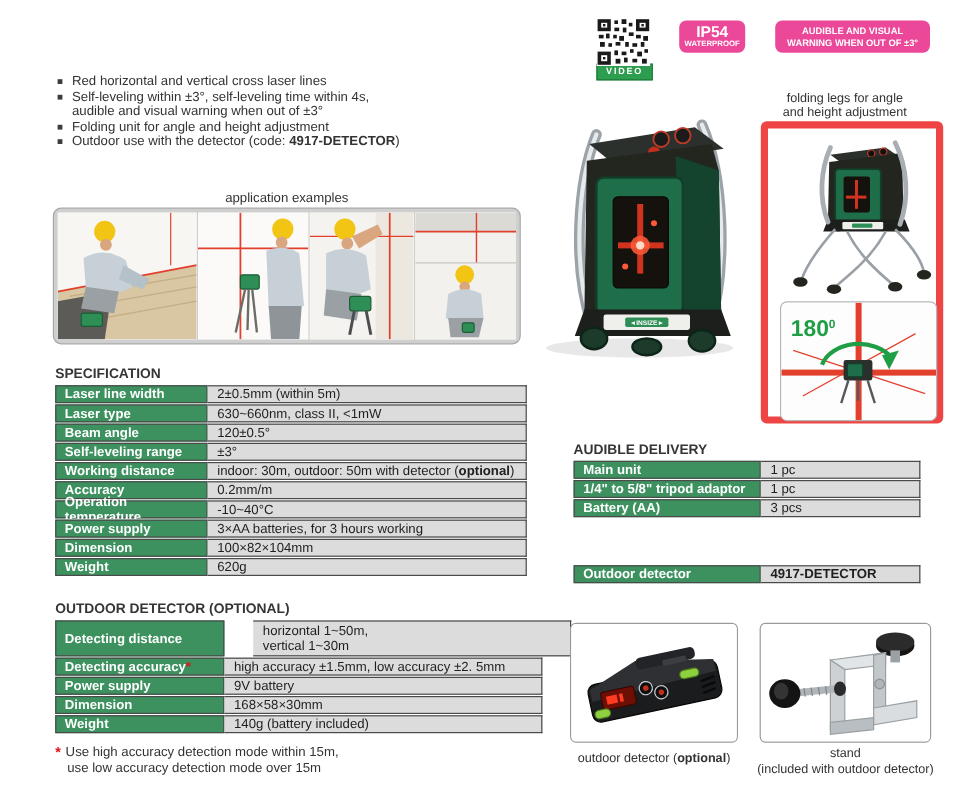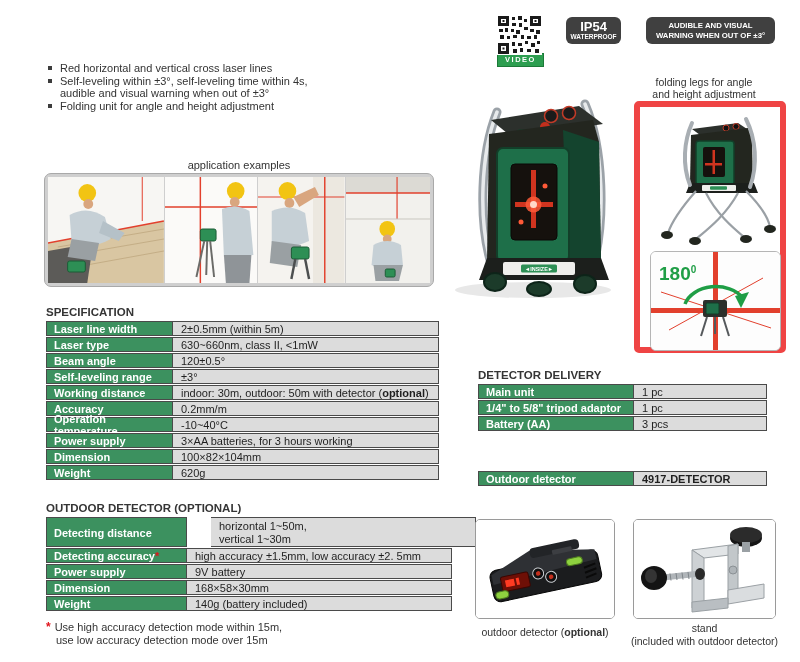--- a/index.html
+++ b/index.html
@@ -5,21 +5,21 @@
   * { margin:0; padding:0; box-sizing:border-box; }
   html,body { background:#ffffff; }
   body { font-family:"Liberation Sans", sans-serif; color:#3a3a3a; }
   .page { position:relative; width:800px; height:662px; background:#fff; overflow:hidden; }
 
   
   .title { position:absolute; left:48px; top:11px; font-size:15.5px; font-weight:bold; line-height:18px; color:#3c3c3c; letter-spacing:.2px; }
   .qr-wrap { position:absolute; left:497px; top:15px; width:47px; cursor:pointer; }
   .qr-wrap svg { display:block; }
   .video-bar { margin-top:-2px; background:#2d9e50; color:#fff; font-size:7.5px; font-weight:bold; text-align:center; letter-spacing:1.5px; padding:1px 0 2px; border:1px solid #1c7a38; }
-  .badge { position:absolute; top:17px; height:27px; border-radius:6px; background:#404040; color:#fff; display:flex; flex-direction:column; justify-content:center; align-items:center; text-align:center; }
+  .badge { position:absolute; top:17px; height:27px; border-radius:6px; background:#ec4899; color:#fff; display:flex; flex-direction:column; justify-content:center; align-items:center; text-align:center; }
   .badge-ip54 { left:566px; width:55px; }
   .badge-ip54 .b1 { font-size:13px; font-weight:bold; line-height:12px; }
   .badge-ip54 .b2 { font-size:6.5px; font-weight:bold; line-height:8px; }
   .badge-warn { left:646px; width:129px; }
   .badge-warn .b1, .badge-warn .b2 { font-size:7.8px; font-weight:bold; line-height:9.5px; }
 
   
   .features { position:absolute; left:48px; top:62px; width:390px; font-size:11px; line-height:12.6px; color:#333; }
   .feat { display:flex; }
   .bullet { width:4px; height:4px; background:#3c3c3c; margin:4px 8px 0 0; flex:none; }
@@ -145,20 +145,24 @@
         <span>Self-leveling within ±3°, self-leveling time within 4s,</span>
       </div>
     <div class="feat">
         <span class="nobullet"></span>
         <span>audible and visual warning when out of ±3°</span>
       </div>
     <div class="feat">
         <span class="bullet"></span>
         <span>Folding unit for angle and height adjustment</span>
       </div>
+    <div class="feat">
+        <span class="bullet"></span>
+        <span><span>Outdoor use with the detector (code: </span><b>4917-DETECTOR</b><span>)</span></span>
+      </div>
   </div>
 
   <div class="app-caption">application examples</div>
   <div class="strip">
     <div class="panel" style="width:118px">
       <svg viewBox="0 0 118 106" preserveAspectRatio="none">
         <rect width="118" height="106" fill="#f7f6f3"></rect>
         <polygon points="0,66 118,44 118,106 0,106" fill="#d9c6a2"></polygon>
         <g stroke="#c3ad86" stroke-width="1">
             <line x1="10" y1="70" x2="118" y2="52"></line>
@@ -376,21 +380,21 @@
         </div>
       </div>
     <div class="trow">
         <div class="tlabel">Weight</div>
         <div class="tvalue">
           <span>620g</span>
         </div>
       </div>
   </div>
 
-  <div class="sec-head" style="left:478px; top:369px;">DETECTOR DELIVERY</div>
+  <div class="sec-head" style="left:478px; top:369px;">AUDIBLE DELIVERY</div>
   <div class="gtable sd-table" style="left:478px; top:384px;">
     <div class="trow">
         <div class="tlabel">Main unit</div>
         <div class="tvalue">
           <span>1 pc</span>
         </div>
       </div>
     <div class="trow">
         <div class="tlabel">1/4" to 5/8" tripod adaptor</div>
         <div class="tvalue">

